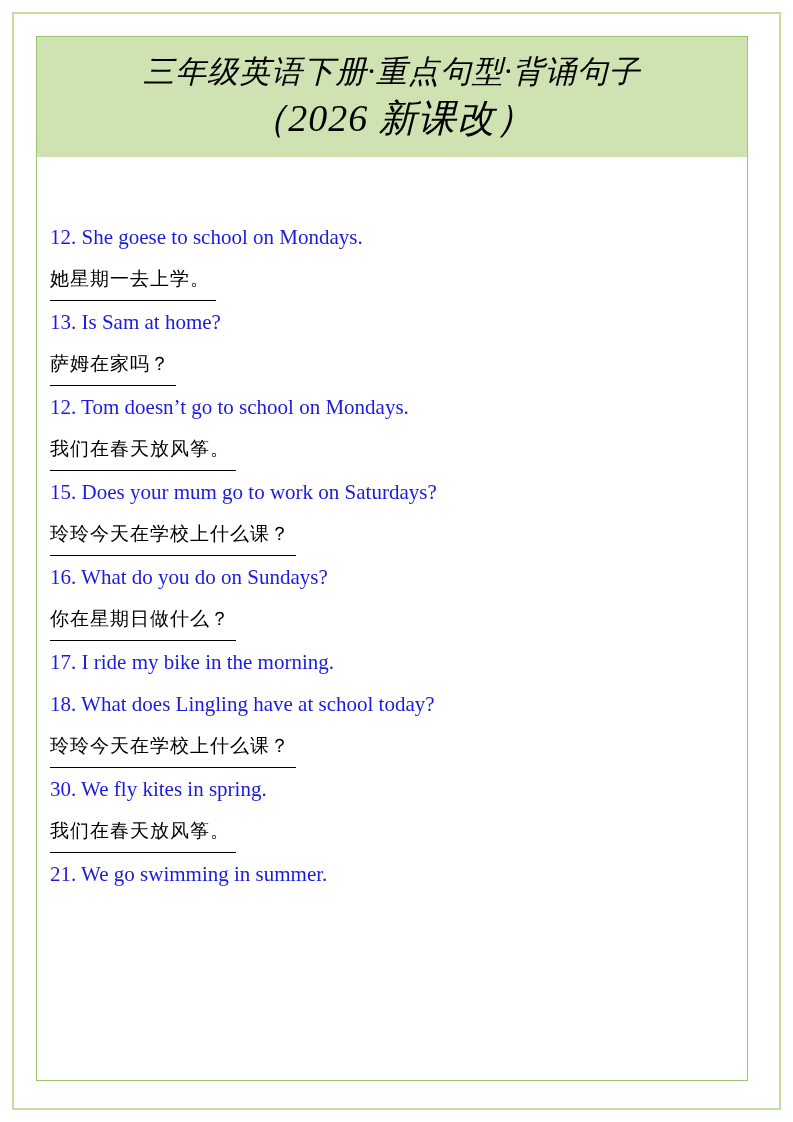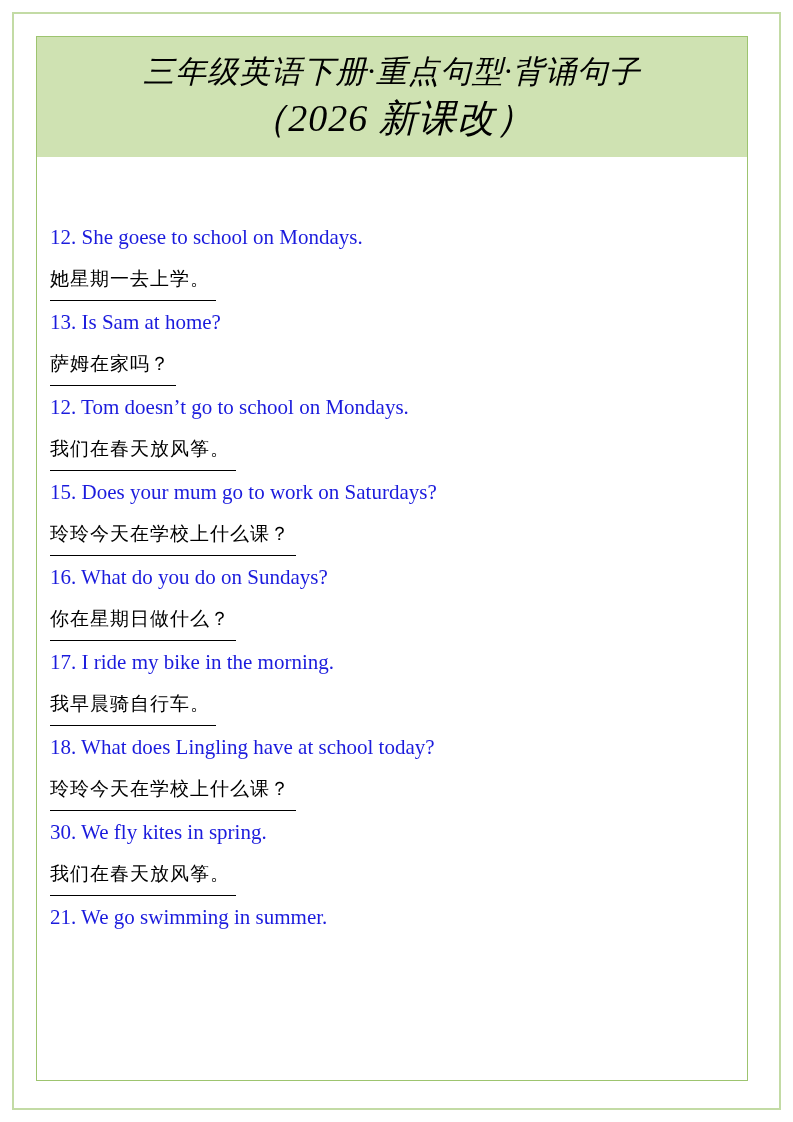--- a/index.html
+++ b/index.html
@@ -126,21 +126,20 @@
       <div class="zh-row"><span class="zh">玲玲今天在学校上什么课？</span></div>
     </div>
 
     <div class="item">
       <div class="en">16. What do you do on Sundays?</div>
       <div class="zh-row"><span class="zh">你在星期日做什么？</span></div>
     </div>
 
     <div class="item">
       <div class="en">17. I ride my bike in the morning.</div>
-      <div class="zh-row"><span class="zh">我早晨骑自行车。</span></div>
     </div>
 
     <div class="item">
       <div class="en">18. What does Lingling have at school today?</div>
       <div class="zh-row"><span class="zh">玲玲今天在学校上什么课？</span></div>
     </div>
 
 
     <div class="item">
       <div class="en">30. We fly kites in spring.</div>

